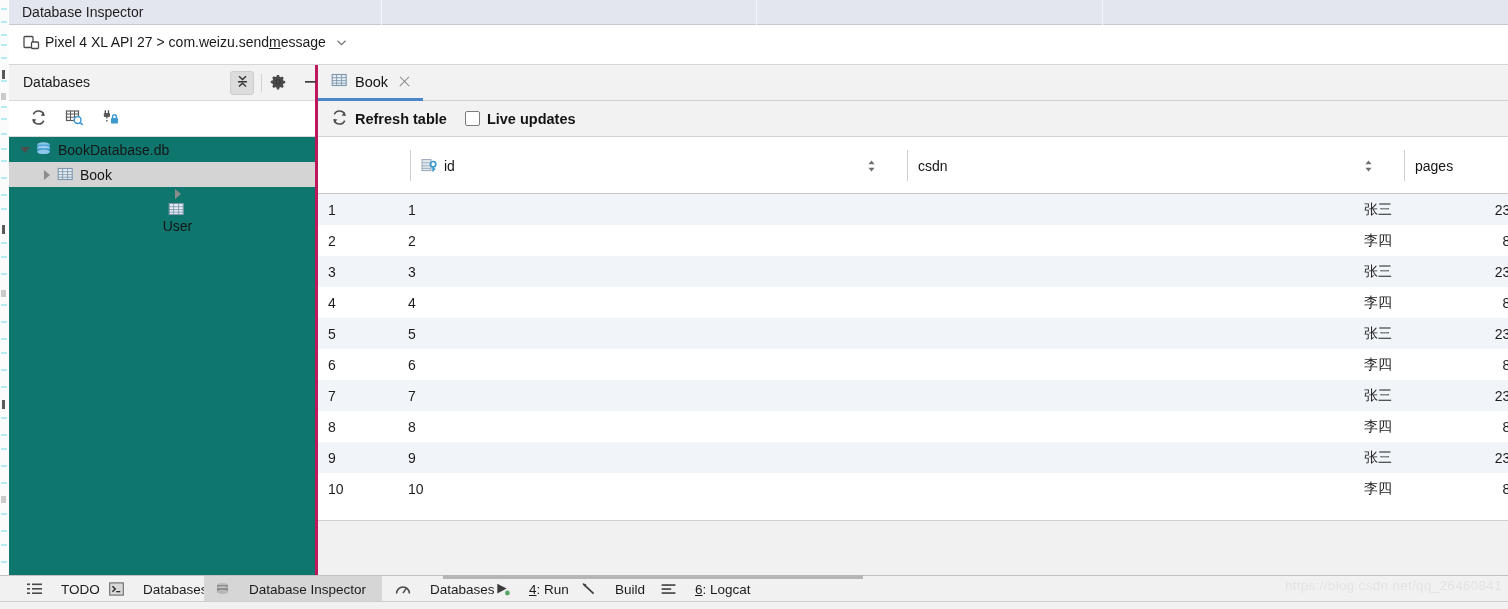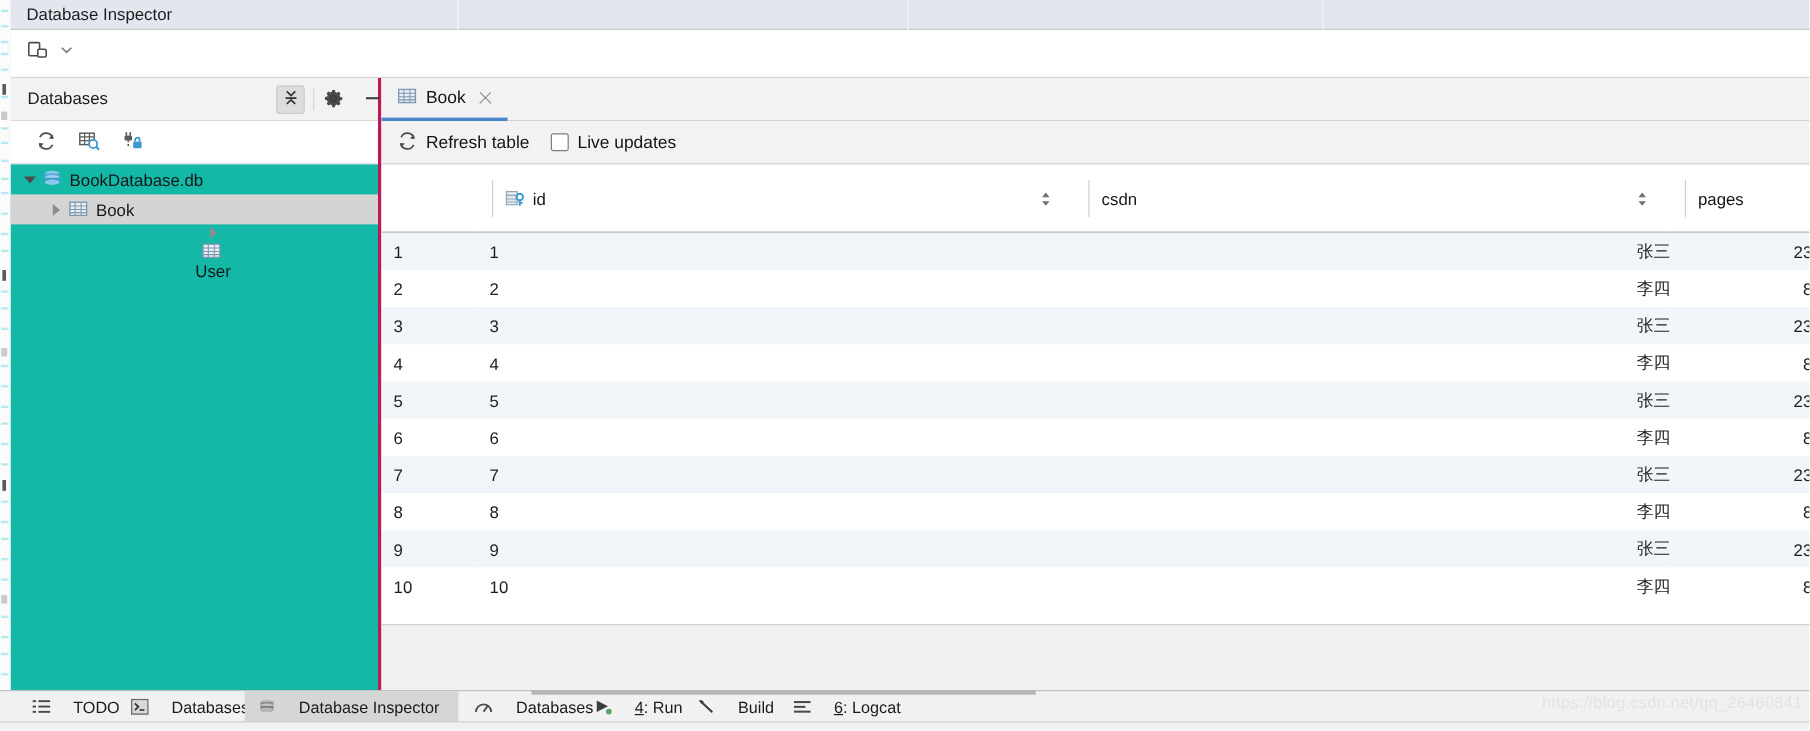--- a/index.html
+++ b/index.html
@@ -33,21 +33,21 @@
   .dbpanel{position:absolute;left:9px;top:65px;width:309px;height:510px;background:#fff;border-right:3px solid #be185d;box-sizing:border-box;}
   .dbpanel-head{position:absolute;left:0;top:0;width:100%;height:36px;background:#f2f2f2;border-bottom:1px solid #d9d9d9;box-sizing:border-box;}
   .dbpanel-head .ttl{position:absolute;left:14px;top:9px;font-size:14px;color:#1a1a1a;}
   .hdr-btn{position:absolute;top:6px;width:24px;height:24px;display:flex;align-items:center;justify-content:center;border-radius:3px;cursor:default;}
   .hdr-btn.active{background:#dcdcdc;border:1px solid #cdcdcd;box-sizing:border-box;}
   .hdr-sep{position:absolute;top:9px;width:1px;height:18px;background:#d2d2d2;}
 
   .dbtoolbar{position:absolute;left:0;top:36px;width:100%;height:36px;background:#fff;border-bottom:1px solid #d9d9d9;box-sizing:border-box;}
   .tb-btn{position:absolute;top:6px;width:26px;height:24px;display:flex;align-items:center;justify-content:center;cursor:default;}
 
-  .tree{position:absolute;left:0;top:72px;width:100%;bottom:0;background:#14b8a6;}
+  .tree{position:absolute;left:0;top:72px;width:100%;bottom:0;background:#0f766e;}
   .tnode{position:relative;height:25px;display:flex;align-items:center;cursor:default;}
   .tnode.sel{background:#d4d4d4;}
   .tnode .tw{width:14px;height:14px;display:flex;align-items:center;justify-content:center;flex:0 0 auto;}
   .tri{width:0;height:0;}
   .tri.down{border-left:5px solid transparent;border-right:5px solid transparent;border-top:6px solid #4d4d4d;}
   .tri.right{border-top:5px solid transparent;border-bottom:5px solid transparent;border-left:6px solid #8c8c8c;}
   .tnode .ico{width:17px;height:17px;margin:0 6px 0 3px;flex:0 0 auto;display:flex;align-items:center;justify-content:center;}
   .tnode .lbl{font-size:14px;color:#161616;white-space:nowrap;}
 
   
@@ -55,21 +55,21 @@
   .tabstrip{position:absolute;left:0;top:0;right:0;height:36px;background:#f2f2f2;border-bottom:1px solid #d2d2d2;box-sizing:border-box;}
   .ed-tab{position:absolute;left:0;top:0;height:36px;display:flex;align-items:center;padding:0 12px 0 13px;gap:7px;background:#f2f2f2;box-sizing:border-box;cursor:default;}
   .ed-tab.active{border-bottom:3px solid #4a86c8;}
   .ed-tab .lbl{font-size:14.5px;color:#121212;}
   .ed-tab .x{width:13px;height:13px;position:relative;margin-left:3px;cursor:default;}
   .ed-tab .x:before,.ed-tab .x:after{content:"";position:absolute;left:0;top:6px;width:13px;height:1.4px;background:#8d8d8d;}
   .ed-tab .x:before{transform:rotate(45deg);} .ed-tab .x:after{transform:rotate(-45deg);}
 
   .acttoolbar{position:absolute;left:0;top:36px;right:0;height:36px;background:#f2f2f2;border-bottom:1px solid #d2d2d2;box-sizing:border-box;display:flex;align-items:center;padding-left:13px;gap:18px;}
   .act{display:flex;align-items:center;gap:7px;cursor:default;}
-  .act .lbl{font-size:14.5px;color:#141414;}
+  .act .lbl{font-size:14.5px;color:#141414;font-weight:bold;}
   .cbox{width:15px;height:15px;border:1.4px solid #7d7d7d;background:#fff;border-radius:2px;box-sizing:border-box;cursor:default;}
 
   
   .tablewrap{position:absolute;left:0;top:73px;right:0;bottom:55px;background:#fff;overflow:hidden;}
   table.grid{border-collapse:collapse;width:100%;table-layout:fixed;}
   table.grid th{
     height:31px;padding:12px;background:#ffffff;border-bottom:1px solid #c8c8c8;
     font-weight:normal;font-size:14px;color:#141414;vertical-align:middle;
   }
   table.grid th .thin{display:flex;align-items:center;height:31px;padding-left:10px;position:relative;box-sizing:border-box;}
@@ -153,20 +153,21 @@
   </div>
 
   <div class="devicerow">
     <div class="device-chip">
       <span style="display:flex;align-items:center;">
         <svg width="17" height="15" viewBox="0 0 17 15">
           <rect x="1" y="1.5" width="9" height="11" rx="1" fill="none" stroke="#4a4a4a" stroke-width="1.3"></rect>
           <rect x="8.5" y="7" width="7" height="6.5" rx="1" fill="#ffffff" stroke="#4a4a4a" stroke-width="1.3"></rect>
         </svg>
       </span>
+      <span class="label"><span>Pixel 4 XL API 27 &gt; com.weizu.send</span><u>m</u><span>essage</span></span>
       <span style="display:flex;align-items:center;margin-left:4px;">
         <svg width="13" height="13" viewBox="0 0 13 13">
             <path d="M2.5 4.8 L6.5 8.6 L10.5 4.8" fill="none" stroke="#767676" stroke-width="1.3"></path>
           </svg>
       </span>
     </div>
   </div>
 
   <div class="dbpanel">
     <div class="dbpanel-head">

